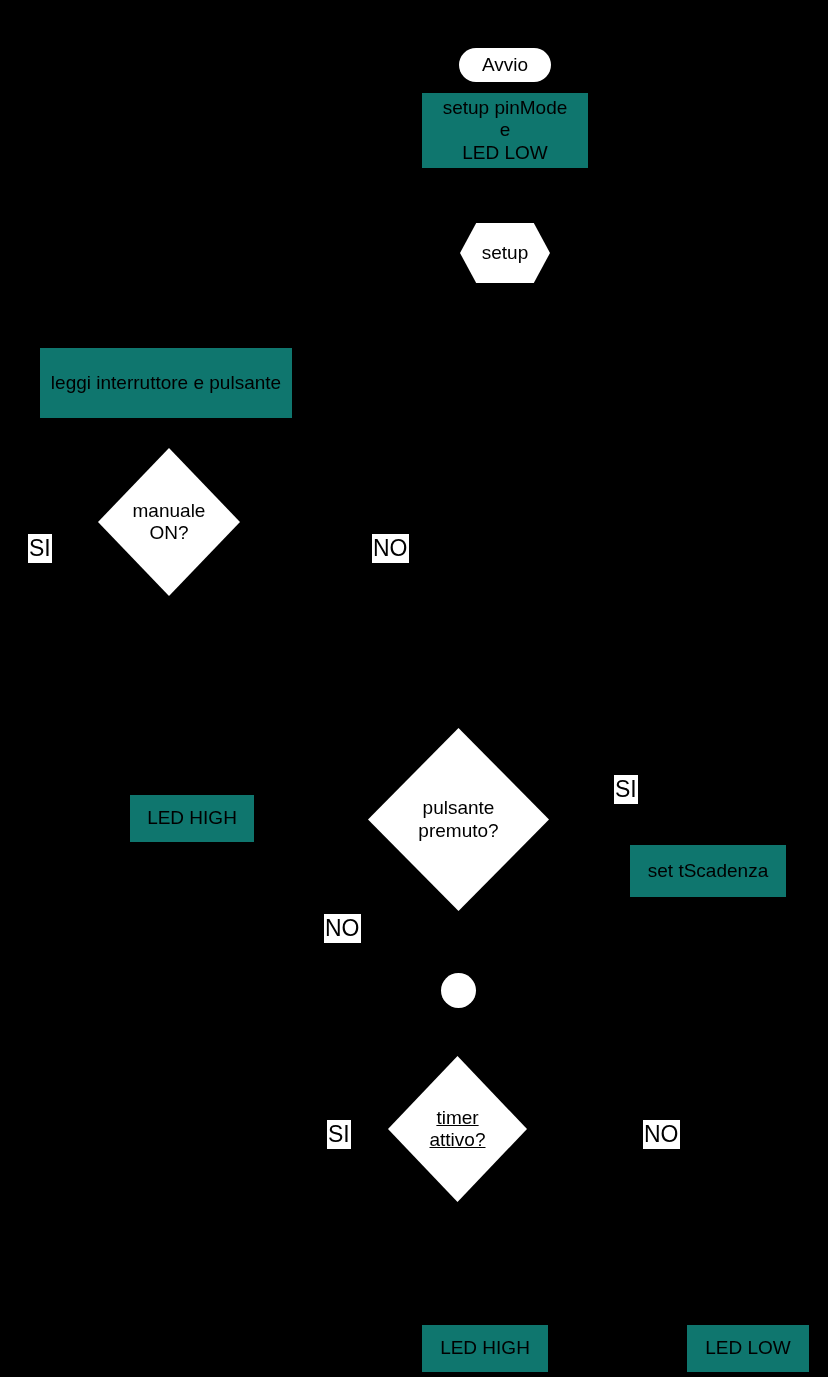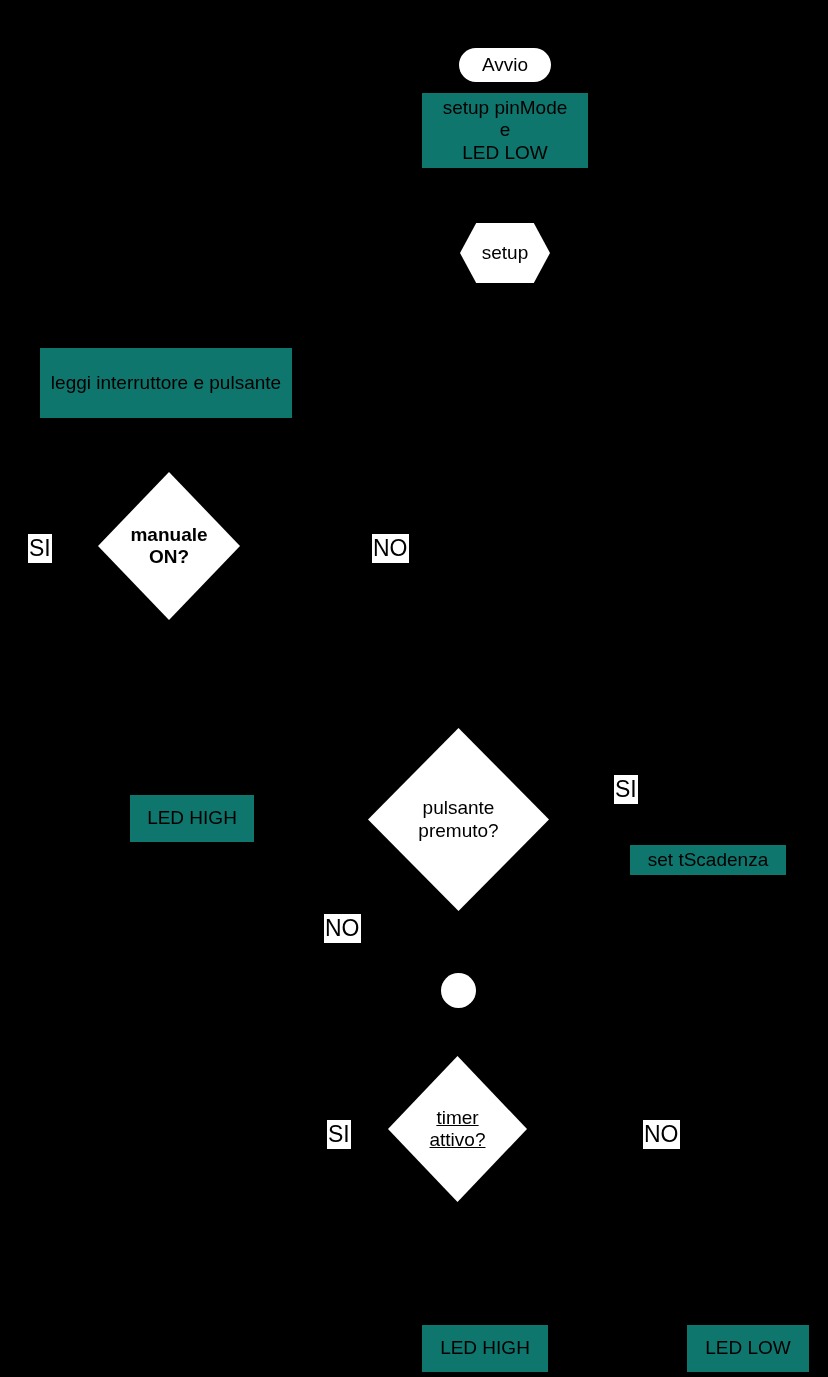--- a/index.html
+++ b/index.html
@@ -74,37 +74,37 @@
   <div class="node n-terminator" style="left:459px; top:4px; width:92px; height:34px;margin-top:44px;">Avvio</div>
 
   <div class="node n-process" style="left:422px; top:93px; width:166px; height:75px;">setup pinMode
 e
 LED LOW</div>
 
   <div class="node n-hex" style="left:460px; top:223px; width:90px; height:60px;">setup</div>
 
   <div class="node n-process" style="left:40px; top:348px; width:252px; height:70px;">leggi interruttore e pulsante</div>
 
-  <div class="node n-diamond" style="left:98px; top:472px; width:142px; height:148px;font-weight:bold;">manuale
+  <div class="node n-diamond" style="left:98px; top:448px; width:142px; height:148px;">manuale
 ON?</div>
 
   <div class="edge-label" style="left:28px; top:534px;">SI</div>
 
   <div class="edge-label" style="left:372px; top:534px;">NO</div>
 
   <div class="node n-process" style="left:130px; top:795px; width:124px; height:47px;">LED HIGH</div>
 
   <div class="node n-diamond" style="left:368px; top:728px; width:181px; height:183px;">pulsante
 premuto?</div>
 
   <div class="edge-label" style="left:614px; top:775px;">SI</div>
 
   <div class="edge-label" style="left:324px; top:914px;">NO</div>
 
-  <div class="node n-process" style="left:630px; top:845px; width:156px; height:30px;">set tScadenza</div>
+  <div class="node n-process" style="left:630px; top:845px; width:156px; height:52px;">set tScadenza</div>
 
   <div class="node n-connector" style="left:441px; top:973px; width:35px; height:35px;"></div>
 
   <div class="node n-diamond" style="left:388px; top:1056px; width:139px; height:146px;text-decoration:underline;">timer
 attivo?</div>
 
   <div class="edge-label" style="left:327px; top:1120px;">SI</div>
 
   <div class="edge-label" style="left:643px; top:1120px;">NO</div>
 

